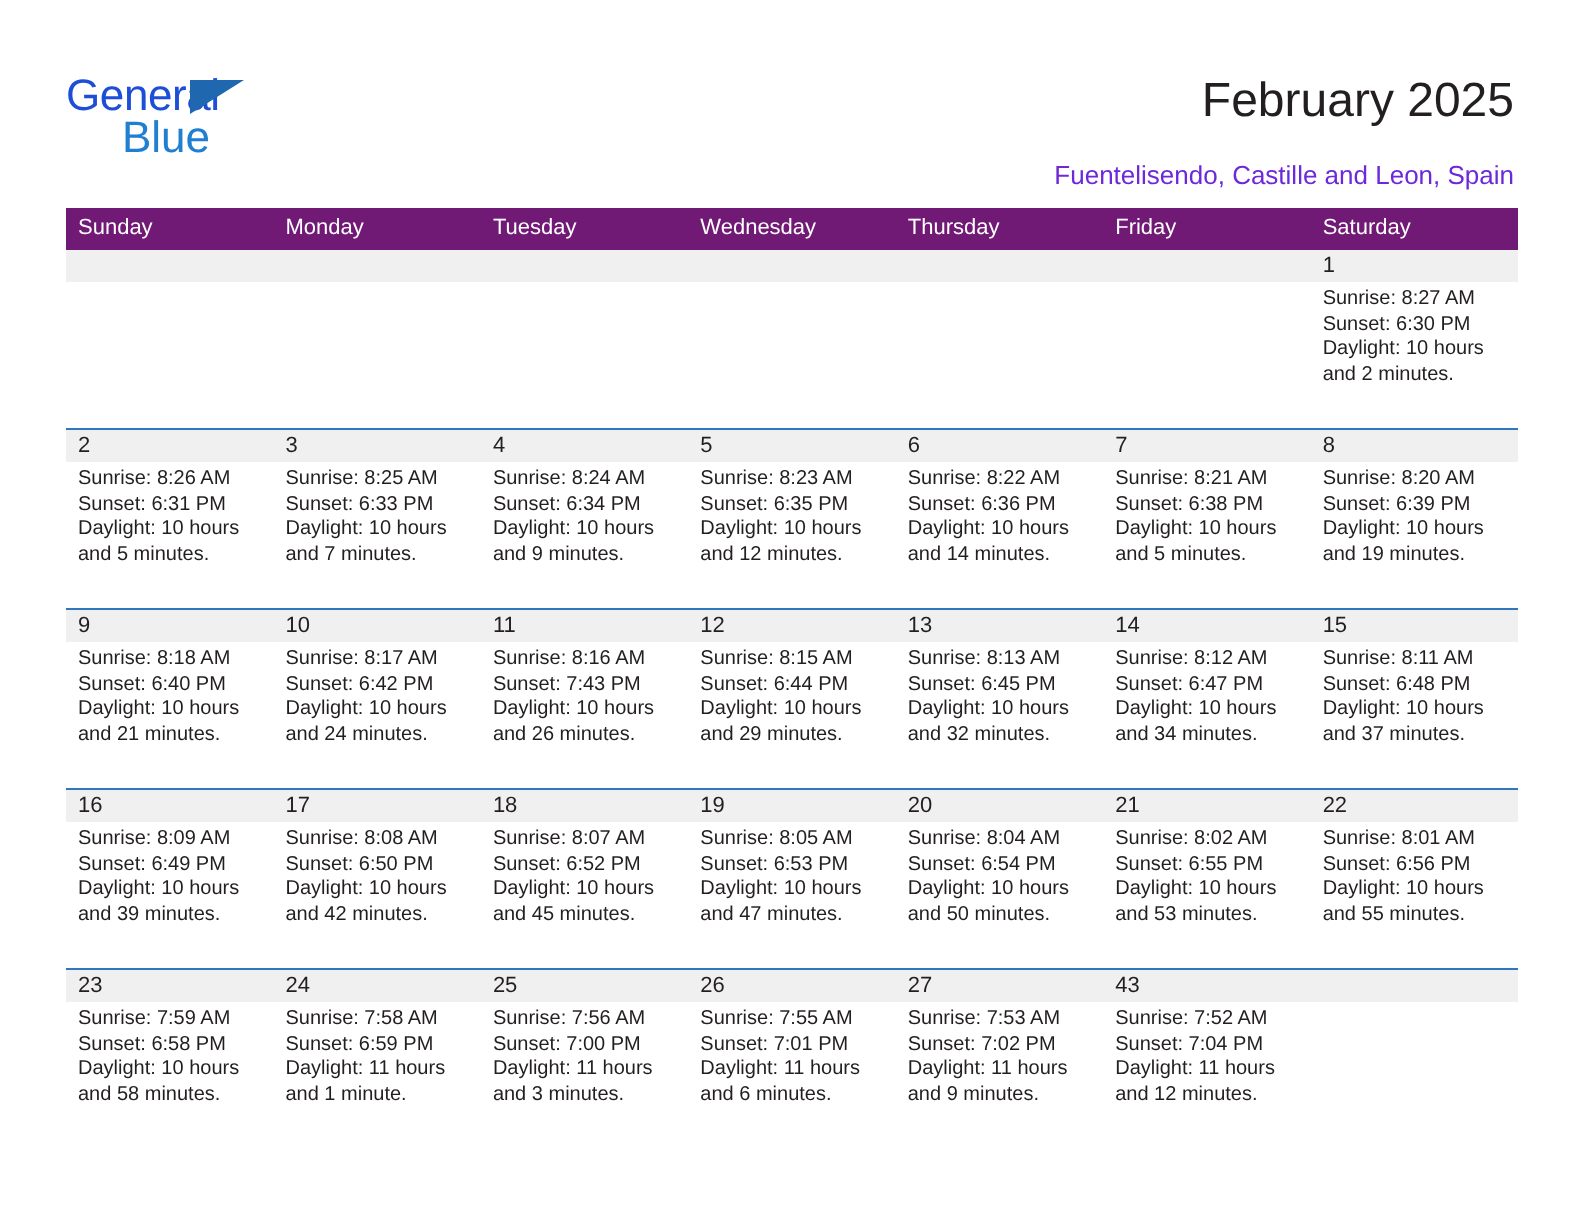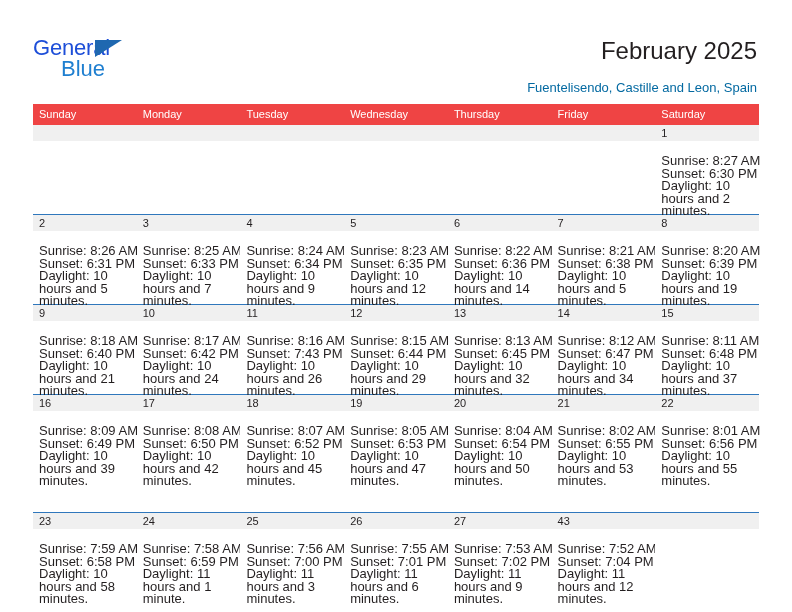--- a/index.html
+++ b/index.html
@@ -74,75 +74,75 @@
     color: #231f20;
     text-align: right;
     line-height: 28px;
     white-space: nowrap;
   }
   .subtitle {
     position: absolute;
     right: 35px;
     top: 80px;
     font-size: 13px;
-    color: #0369a1;
+    color: #6d28d9;
     text-align: right;
     line-height: 15px;
     white-space: nowrap;
   }
 
   
   .calendar {
     position: absolute;
     left: 33px;
     top: 104px;
     width: 726px;
   }
   .dow-row {
     display: flex;
-    background: #ef4444;
+    background: #701a75;
     height: 21px;
   }
   .dow {
     flex: 1 1 0;
     color: #ffffff;
     font-size: 11px;
     line-height: 21px;
     padding-left: 6px;
     box-sizing: border-box;
     white-space: nowrap;
   }
   .week {
     display: flex;
     border-top: 1.4px solid #2f77bc;
     height: 89px;
   }
   .week.first { border-top: none; }
-  .week.last { border-bottom: none; margin-top: 28px; }
+  .week.last { border-bottom: none; }
   .cell {
     flex: 1 1 0;
     width: 103.7px;
     box-sizing: border-box;
     position: relative;
     background: #ffffff;
   }
   .cell-head {
     height: 16px;
     background: #f0f0f0;
     font-size: 11px;
     color: #231f20;
     line-height: 16px;
     padding-left: 6px;
     box-sizing: border-box;
   }
   .cell.empty .cell-head { background: #f0f0f0; }
   .cell-body {
-    padding: 14px 5px 0 6px;
+    padding: 3px 5px 0 6px;
     box-sizing: border-box;
-    font-size: 13px;
+    font-size: 10px;
     line-height: 12.6px;
     color: #231f20;
   }
   .cell-body div { white-space: nowrap; }
   .cell-body .wrap { white-space: normal; }
 </style>
 </head>
 <body>
 
 <div class="page">

